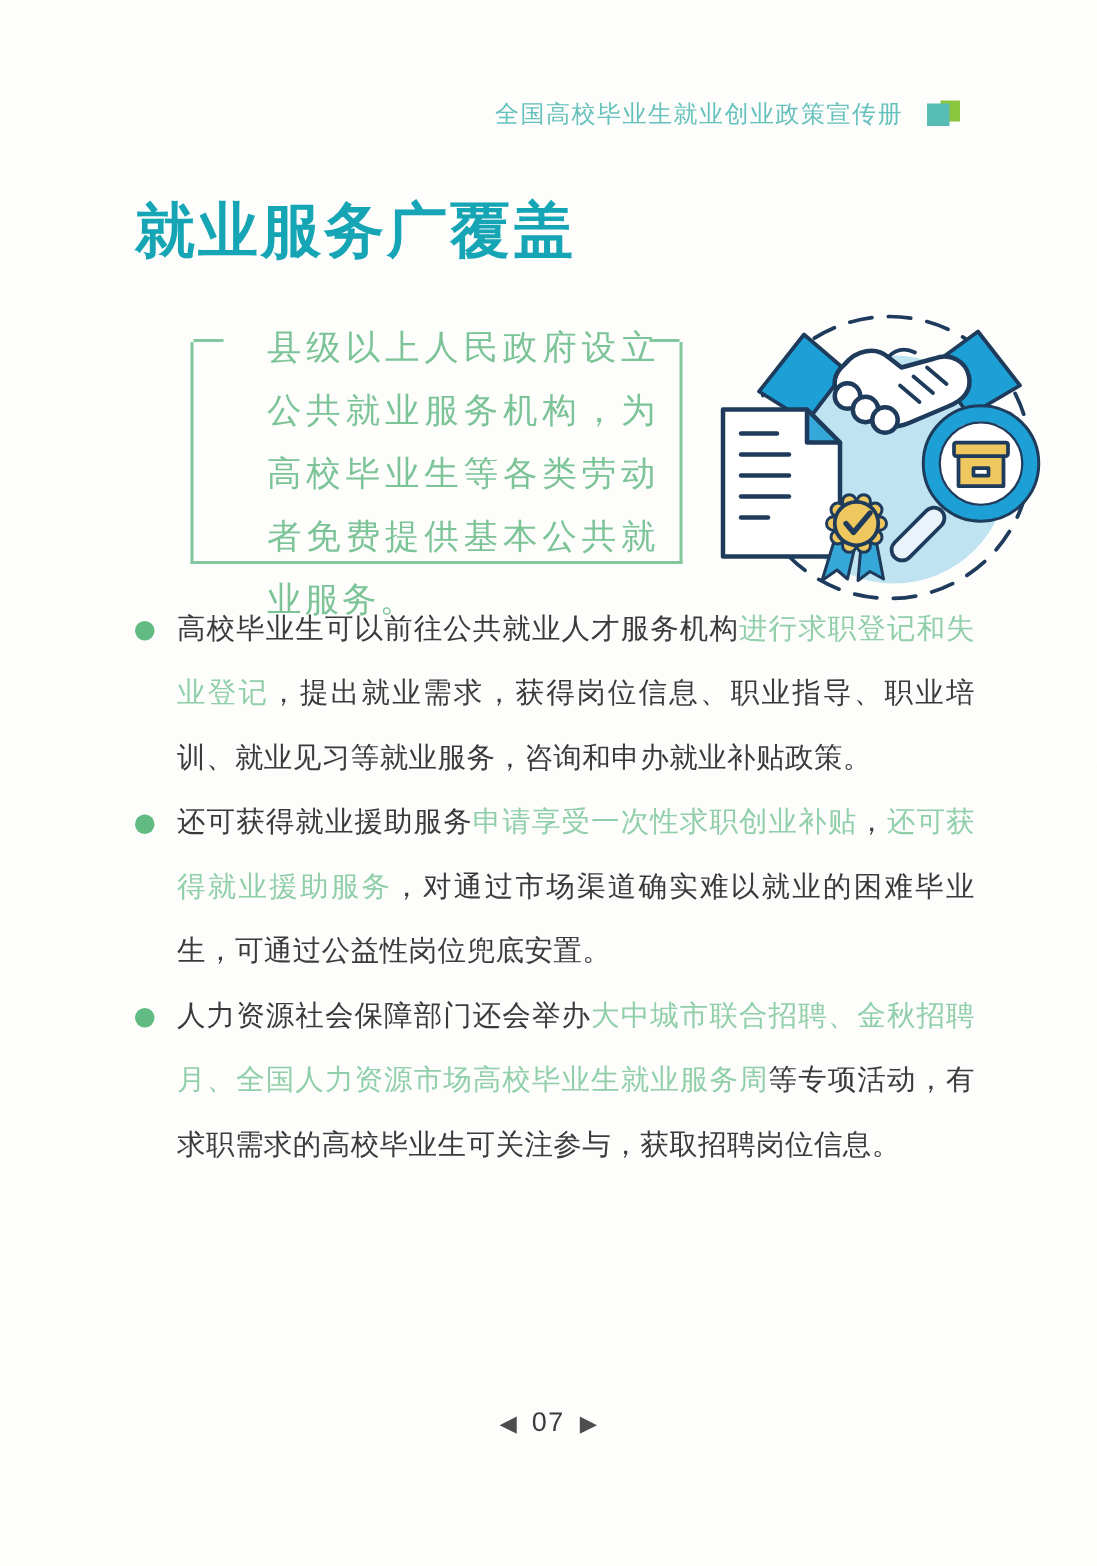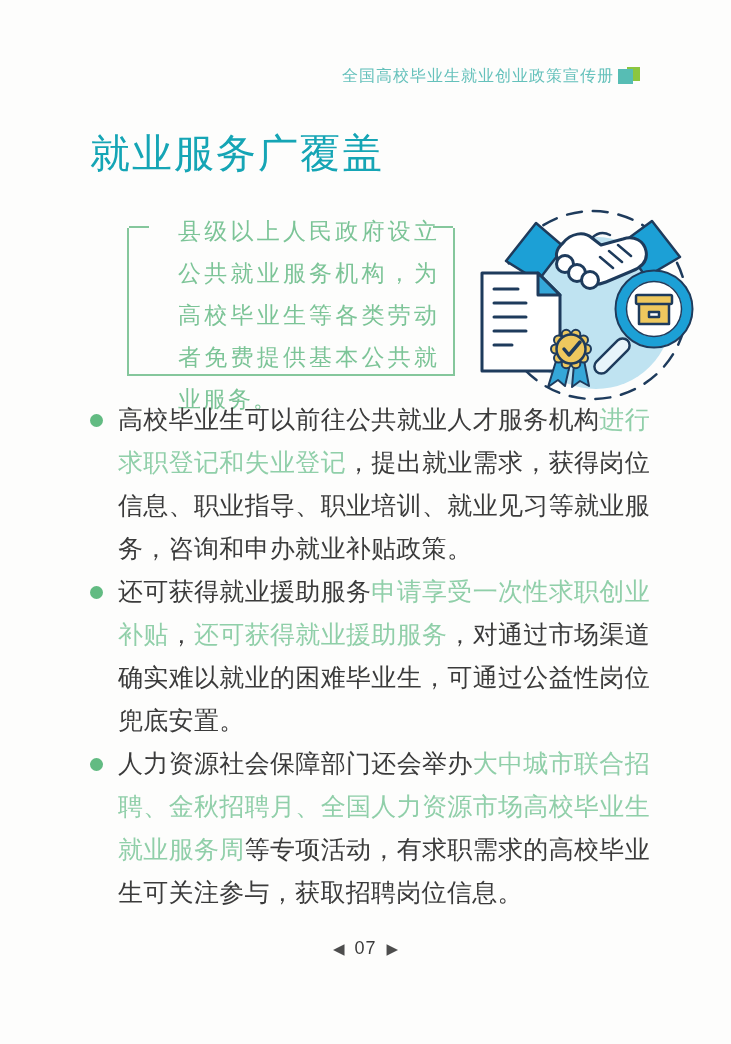--- a/index.html
+++ b/index.html
@@ -13,21 +13,21 @@
     overflow: hidden;
   }
 
   
   .header {
     position: absolute;
     top: 66px;
     right: 90px;
     display: flex;
     align-items: center;
-    gap: 4px;
+    gap: 16px;
   }
   .header-title {
     color: #65c1bb;
     font-size: 16px;
     letter-spacing: 1px;
   }
   .logo-squares { position: relative; width: 23px; height: 21px; }
   .logo-squares .sq-green {
     position: absolute; left: 9px; top: 1px;
     width: 13px; height: 14px; background: #8cc63f;
@@ -36,21 +36,21 @@
     position: absolute; left: 0; top: 3px;
     width: 15px; height: 15px; background: #57bdb4;
   }
 
   
   .page-title {
     position: absolute;
     left: 90px;
     top: 126px;
     font-size: 40px;
-    font-weight: normal;
+    font-weight: bold;
     color: #15a5b5;
     letter-spacing: 2px;
   }
 
   
   .quote-box {
     position: absolute;
     left: 127px;
     top: 228px;
     width: 328px;
@@ -92,21 +92,21 @@
   .bullets {
     position: absolute;
     left: 88px;
     top: 398px;
     width: 562px;
     list-style: none;
   }
   .bullets li {
     position: relative;
     padding-left: 30px;
-    font-size: 25px;
+    font-size: 19px;
     line-height: 43px;
     color: #3b3b3b;
     text-align: justify;
     letter-spacing: 0.3px;
   }
   .bullets li::before {
     content: "";
     position: absolute;
     left: 2px;
     top: 16px;

